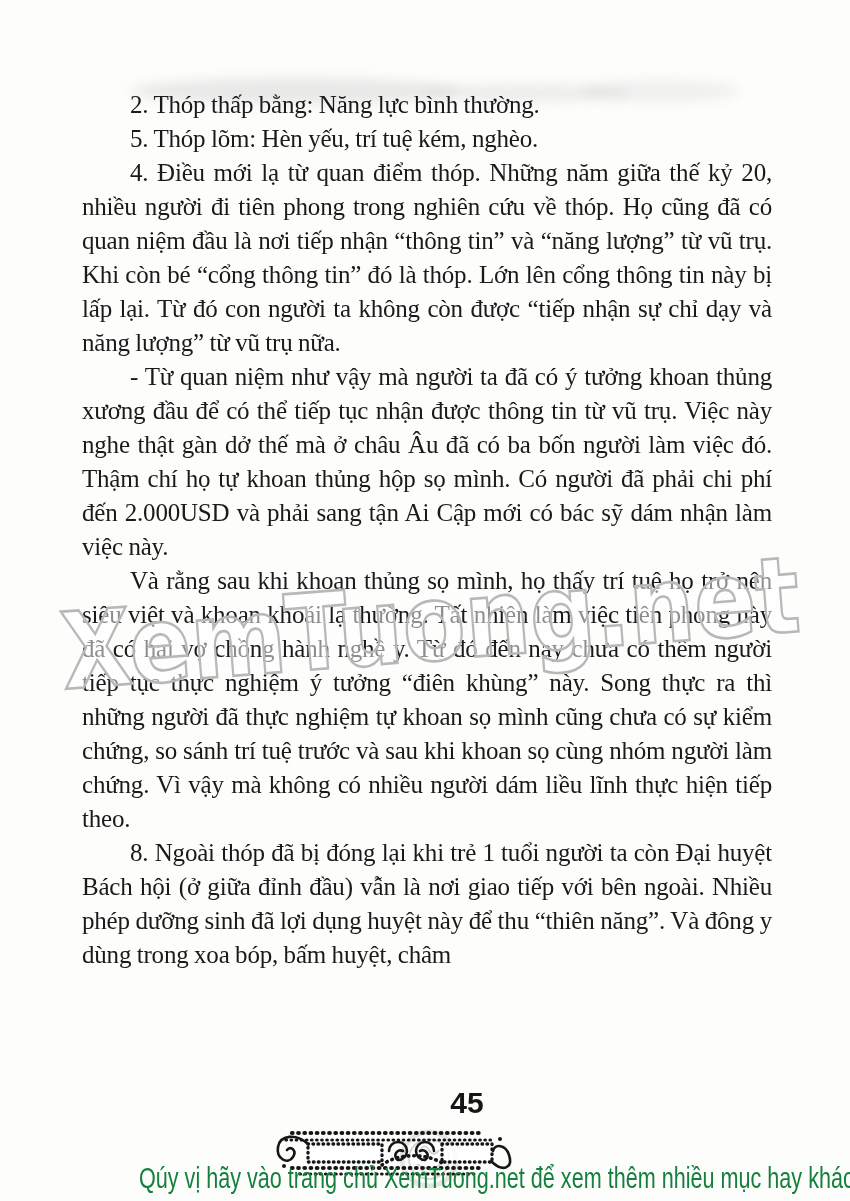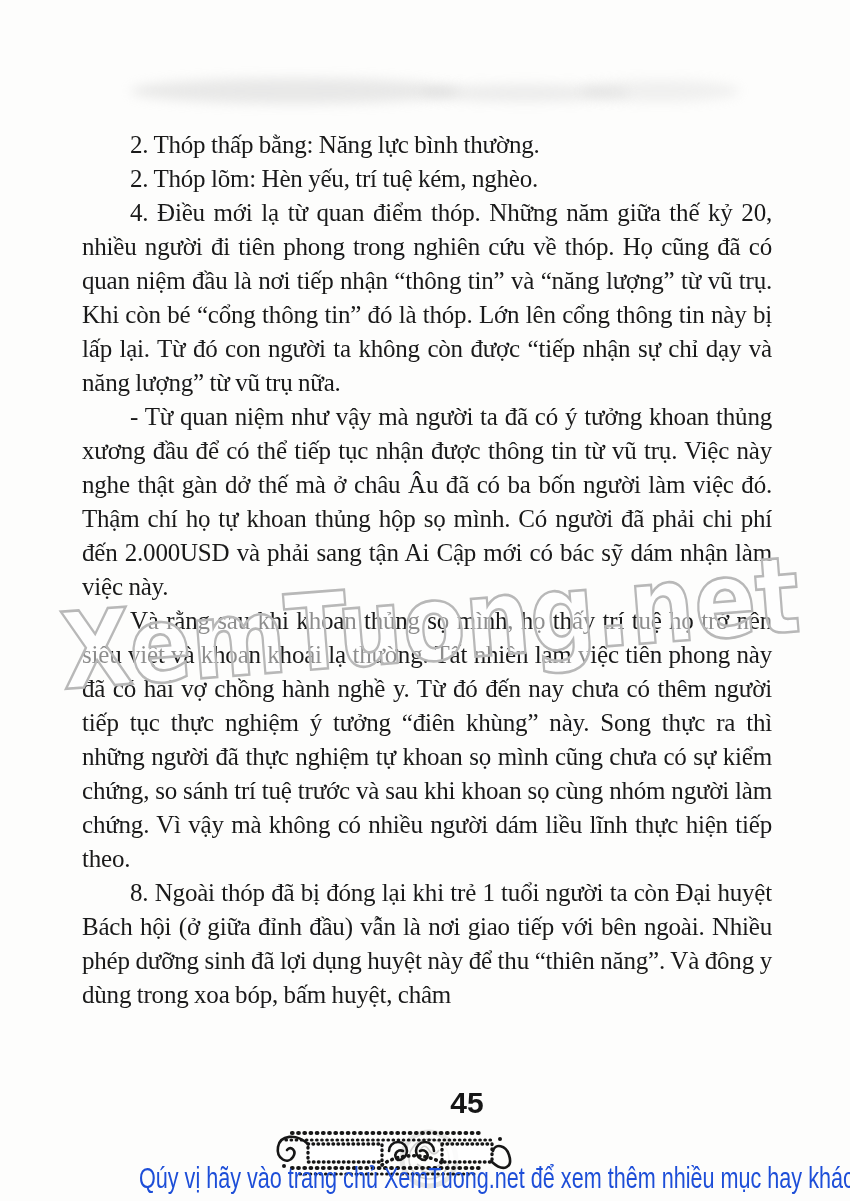--- a/index.html
+++ b/index.html
@@ -28,21 +28,20 @@
     left: 82px;
     top: 88px;
     width: 690px;
     color: #1a1a1a;
     font-size: 25px;
     line-height: 34px;
     text-align: justify;
     letter-spacing: -0.2px;
     word-spacing: -0.5px;
     z-index: 2;
-    margin-top: 40px;
   }
   .body-text p { margin: 0; text-indent: 48px; }
 
   .watermark {
     position: absolute;
     left: 52px;
     top: 520px;
     width: 760px;
     height: 200px;
     transform: rotate(-4.5deg);
@@ -76,42 +75,42 @@
   .footer-line {
     position: absolute;
     top: 1156px;
     left: 0;
     width: 100%;
     height: 44px;
     line-height: 44px;
     text-align: left;
     font-family: "Liberation Sans", sans-serif;
     font-size: 30px;
-    color: #1d4ed8;
+    color: #15803d;
     white-space: nowrap;
     z-index: 4;
   }
   .footer-inner {
     display: inline-block;
     transform: scaleX(0.72);
     transform-origin: 50% 50%;
   }
 </style>
 </head>
 <body>
 
 <div class="page">
 
   <div class="smudge s1"></div>
   <div class="smudge s2"></div>
   <div class="smudge s3"></div>
 
   <div class="body-text">
     <p>2. Thóp thấp bằng: Năng lực bình thường.</p>
-    <p>2. Thóp lõm: Hèn yếu, trí tuệ kém, nghèo.</p>
+    <p>5. Thóp lõm: Hèn yếu, trí tuệ kém, nghèo.</p>
     <p>4. Điều mới lạ từ quan điểm thóp. Những năm giữa thế kỷ 20, nhiều người đi tiên phong trong nghiên cứu về thóp. Họ cũng đã có quan niệm đầu là nơi tiếp nhận “thông tin” và “năng lượng” từ vũ trụ. Khi còn bé “cổng thông tin” đó là thóp. Lớn lên cổng thông tin này bị lấp lại. Từ đó con người ta không còn được “tiếp nhận sự chỉ dạy và năng lượng” từ vũ trụ nữa.</p>
     <p>- Từ quan niệm như vậy mà người ta đã có ý tưởng khoan thủng xương đầu để có thể tiếp tục nhận được thông tin từ vũ trụ. Việc này nghe thật gàn dở thế mà ở châu Âu đã có ba bốn người làm việc đó. Thậm chí họ tự khoan thủng hộp sọ mình. Có người đã phải chi phí đến 2.000USD và phải sang tận Ai Cập mới có bác sỹ dám nhận làm việc này.</p>
     <p>Và rằng sau khi khoan thủng sọ mình, họ thấy trí tuệ họ trở nên siêu việt và khoan khoái lạ thường. Tất nhiên làm việc tiên phong này đã có hai vợ chồng hành nghề y. Từ đó đến nay chưa có thêm người tiếp tục thực nghiệm ý tưởng “điên khùng” này. Song thực ra thì những người đã thực nghiệm tự khoan sọ mình cũng chưa có sự kiểm chứng, so sánh trí tuệ trước và sau khi khoan sọ cùng nhóm người làm chứng. Vì vậy mà không có nhiều người dám liều lĩnh thực hiện tiếp theo.</p>
     <p>8. Ngoài thóp đã bị đóng lại khi trẻ 1 tuổi người ta còn Đại huyệt Bách hội (ở giữa đỉnh đầu) vẫn là nơi giao tiếp với bên ngoài. Nhiều phép dưỡng sinh đã lợi dụng huyệt này để thu “thiên năng”. Và đông y dùng trong xoa bóp, bấm huyệt, châm</p>
   </div>
 
   <svg class="watermark" viewBox="0 0 760 200" aria-hidden="true">
     <text x="8" y="140" textLength="740" lengthAdjust="spacingAndGlyphs" font-family="DejaVu Sans, sans-serif" font-weight="bold" font-size="106" fill="#ffffff" fill-opacity="0.5" stroke="#b8b8b8" stroke-width="2.6">XemTuong.net</text>
   </svg>
 

